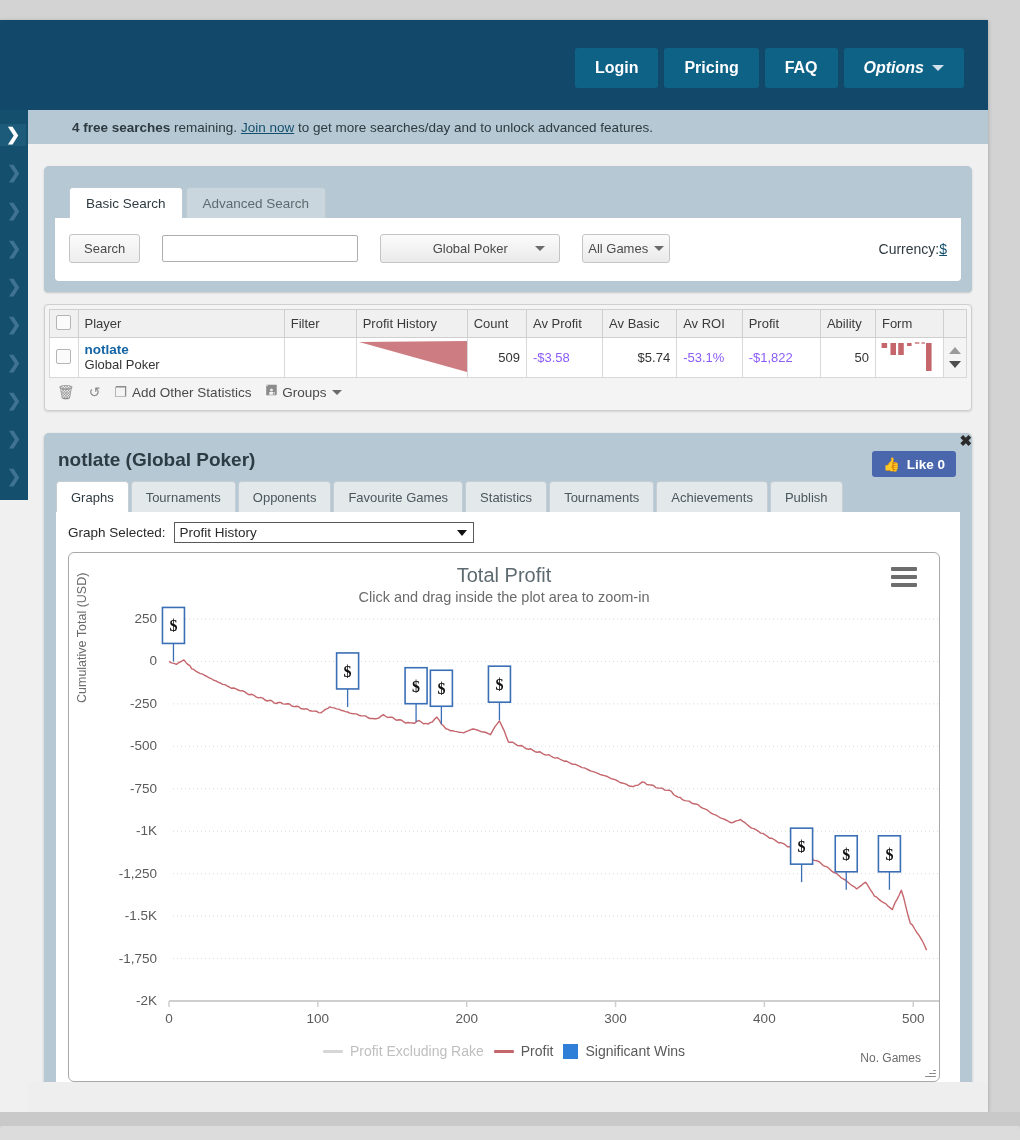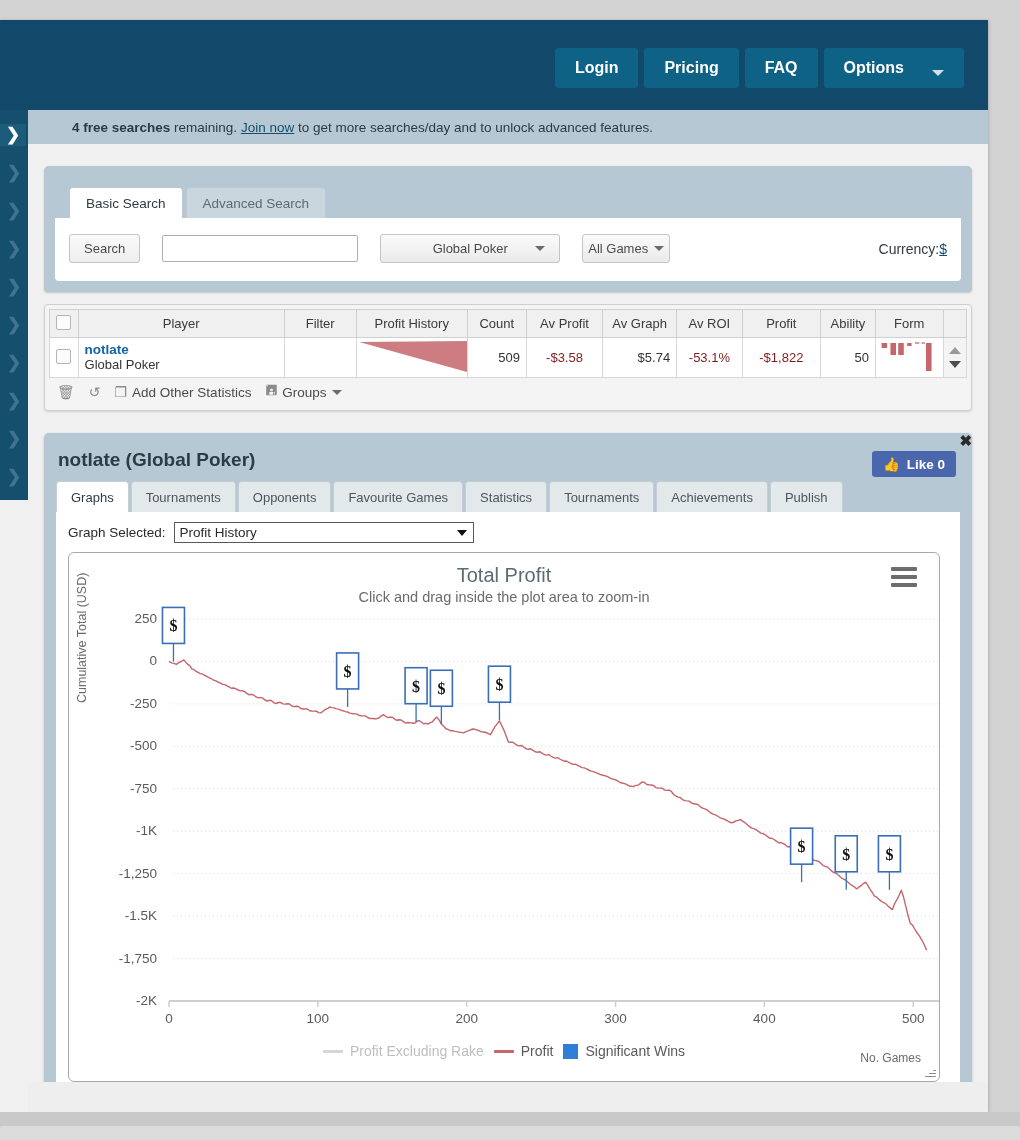--- a/index.html
+++ b/index.html
@@ -29,21 +29,21 @@
   #nav {
     position:absolute; right:24px; top:28px;
     display:flex; gap:6px; align-items:flex-start;
   }
   .navbtn {
     background:#0e6286; color:#ffffff;
     font-size:16px; font-weight:bold;
     padding:12px 20px; border-radius:3px;
     line-height:1; cursor:pointer; white-space:nowrap;
   }
-  .navbtn.opt { display:flex; align-items:flex-end; gap:28px; }
+  .navbtn.opt { display:flex; align-items:center; gap:8px;font-style:italic; }
   .caret-dn {
     width:0;height:0;border-left:6px solid transparent;border-right:6px solid transparent;
     border-top:6px solid #cfe0ea;
   }
 
   
   #notice {
     position:absolute; left:28px; top:90px; width:960px; height:34px;
     background:#b6c8d3; color:#2d3a42;
     font-size:13.5px;
@@ -108,30 +108,30 @@
 
   
   #results {
     position:relative; margin:12px 16px 0 16px; background:#f4f4f4;
     border:1px solid #cfcfcf; border-radius:4px; box-shadow:0 1px 2px rgba(0,0,0,.12);
     padding:4px;
   }
   table.rtab { border-collapse:collapse; width:100%; background:#fff; table-layout:fixed; }
   table.rtab th {
     background:#f0f0f0; border:1px solid #cfcfcf; font-weight:normal; color:#3a3a3a;
-    font-size:13px; height:28px; padding:0 6px; text-align:center;
+    font-size:13px; height:28px; padding:0 6px; text-align:left;
   }
   table.rtab td {
     border:1px solid #d8d8d8; height:38px; padding:0 6px; font-size:13px; background:#fff;
   }
   .cb { width:15px;height:15px;border:1px solid #b5b5b5;border-radius:2px;background:#fbfbfb;display:inline-block; cursor:pointer;}
   .pname { color:#1565a5; font-weight:bold; font-size:13.5px; line-height:1.15; }
   .psite { color:#333; font-size:13px; line-height:1.2; }
   .num { text-align:right; }
-  .neg { color:#7f1d1d; text-align:center; }
+  .neg { color:#8b5cf6; text-align:left; }
   #scrollcol { width:22px; background:#f4f4f4; }
   .spinner { display:flex; flex-direction:column; align-items:center; justify-content:center; gap:7px; height:38px; }
   .tri-up { width:0;height:0;border-left:6px solid transparent;border-right:6px solid transparent;border-bottom:7px solid #9a9a9a; cursor:pointer;}
   .tri-dn { width:0;height:0;border-left:6px solid transparent;border-right:6px solid transparent;border-top:7px solid #4d4d4d; cursor:pointer;}
   #toolbar {
     display:flex; align-items:center; gap:14px; height:28px; padding:0 8px;
     background:#f4f4f4; font-size:13.5px; color:#4a4a4a;
   }
   #toolbar .ti { cursor:pointer; display:flex; align-items:center; gap:5px; }
   .gly { color:#8b8b8b; font-size:14px; }
@@ -267,21 +267,21 @@
             <col style="width:22px">
         </colgroup>
         <thead>
           <tr>
             <th><span class="cb"></span></th>
             <th>Player</th>
             <th>Filter</th>
             <th>Profit History</th>
             <th>Count</th>
             <th>Av Profit</th>
-            <th>Av Graph</th>
+            <th>Av Basic</th>
             <th>Av ROI</th>
             <th>Profit</th>
             <th>Ability</th>
             <th>Form</th>
             <th></th>
           </tr>
         </thead>
         <tbody>
           <tr>
             <td style="text-align:center"><span class="cb"></span></td>

